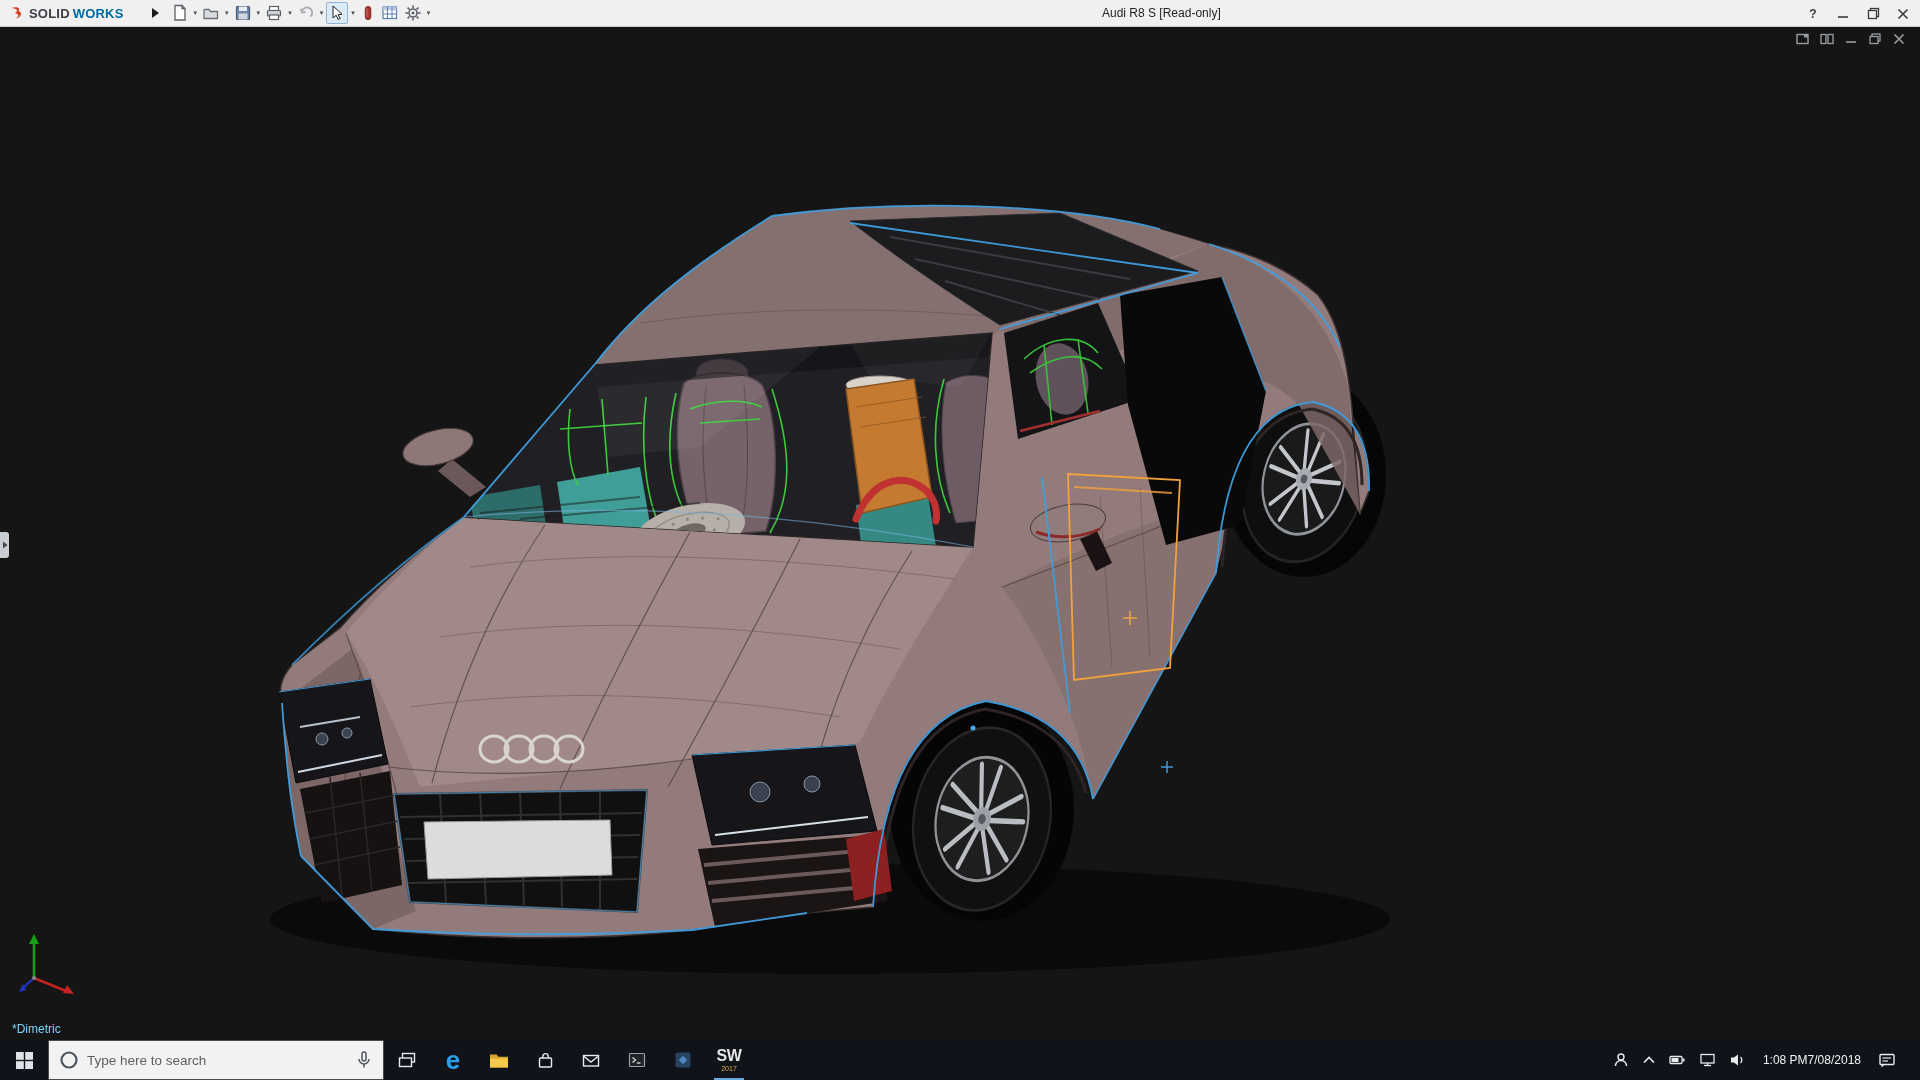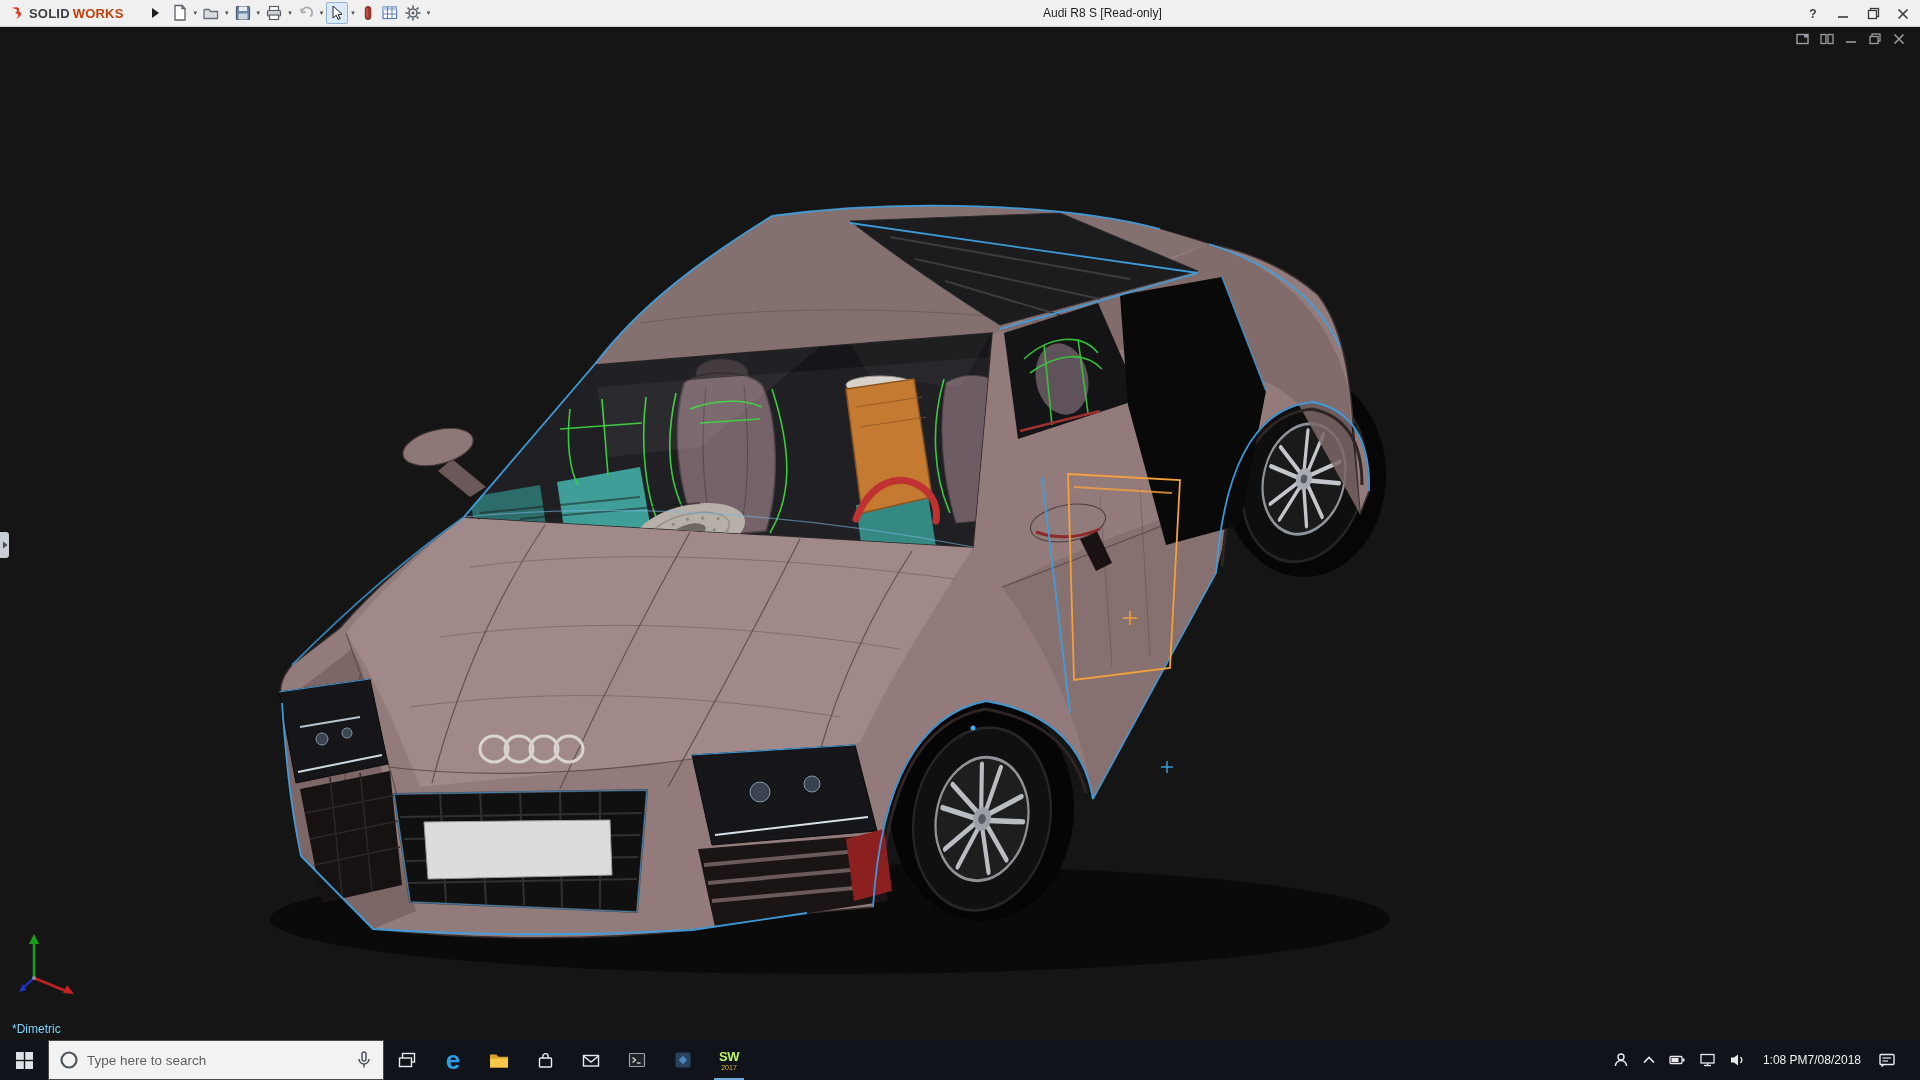--- a/index.html
+++ b/index.html
@@ -11,28 +11,28 @@
   }
 
   
   .titlebar {
     position:absolute; top:0; left:0; width:100%; height:27px;
     background:#f0f0f0; border-bottom:1px solid #cfcfcf;
     display:flex; align-items:center; padding-left:8px;
   }
   .brand { display:flex; align-items:center; gap:3px; margin-right:20px; }
   .brand-solid { font-weight:bold; font-size:13px; color:#3c3f46; letter-spacing:.2px; }
-  .brand-works { font-weight:bold; font-size:13px; color:#c2410c; letter-spacing:.2px; }
+  .brand-works { font-weight:bold; font-size:13px; color:#0369a1; letter-spacing:.2px; }
   .menu-expand { width:0; height:0; border-top:5px solid transparent; border-bottom:5px solid transparent;
     border-left:7px solid #1c1c1c; margin:0 10px 0 8px; cursor:default; }
   .qat { display:flex; align-items:center; gap:1px; }
   .tbi { display:flex; align-items:center; padding:2px; border-radius:2px; }
   .tbi.active { background:#dce9f7; border:1px solid #8fb4d8; padding:1px; }
   .caret-icon { font-size:7px; color:#4a4a4a; padding:0 2px; }
-  .win-title { position:absolute; left:1043px; top:0; height:27px; line-height:27px;
+  .win-title { position:absolute; left:1102px; top:0; height:27px; line-height:27px;
     font-size:12px; color:#1f1f1f; white-space:nowrap;text-align:right; }
   .win-controls { position:absolute; right:2px; top:0; height:27px; display:flex; }
   .wc-btn { width:30px; height:27px; display:flex; align-items:center; justify-content:center;
     background:transparent; border:none; color:#3a3a3a; font-size:12px; font-weight:bold; }
 
   
   .viewport { position:absolute; top:27px; left:0; width:1920px; height:1013px; background:#151515; overflow:hidden; }
   .scene { position:absolute; top:0; left:0; }
   .doc-controls { position:absolute; top:6px; right:14px; display:flex; gap:10px; }
   .dc-btn { background:transparent; border:none; padding:0; display:flex; align-items:center; }
@@ -48,21 +48,21 @@
   .start-btn { width:48px; }
   .search { width:336px; background:#f2f2f2; border:1px solid #4a4a4a; display:flex; align-items:center; }
   .search svg { flex:none; }
   .search .ring { margin:0 8px 0 10px; }
   .search input { flex:1; border:none; outline:none; background:transparent; font-size:13.5px; color:#0369a1;
     font-family:"Liberation Sans","DejaVu Sans",sans-serif; }
   .search input::placeholder { color:#5f5f5f; }
   .search .mic { margin-right:12px; }
   .edge-glyph { font-size:26px; font-weight:bold; color:#2b9fe8; line-height:1; }
   .sw-btn { position:relative; flex-direction:column; line-height:1; }
-  .sw-letters { font-size:13px; font-weight:bold; color:#bef264; letter-spacing:-0.5px; }
+  .sw-letters { font-size:16px; font-weight:bold; color:#e5e5e5; letter-spacing:-0.5px; }
   .sw-year { font-size:7px; color:#e2b23c; margin-top:1px; }
   .run-indicator { position:absolute; bottom:0; left:8px; right:8px; height:2px; background:#6ca9dc; }
   .tray { margin-left:auto; display:flex; align-items:center; gap:13px; padding:0 6px; }
   .tray button { background:transparent; border:none; display:flex; align-items:center;justify-content:center; }
   .clock { text-align:center; font-size:12px; line-height:14px; color:#f0f2f4; padding:0 4px; }
   .show-desktop { width:5px; border-left:1px solid #3a3a3a; }
 </style>
 </head>
 <body>
 

